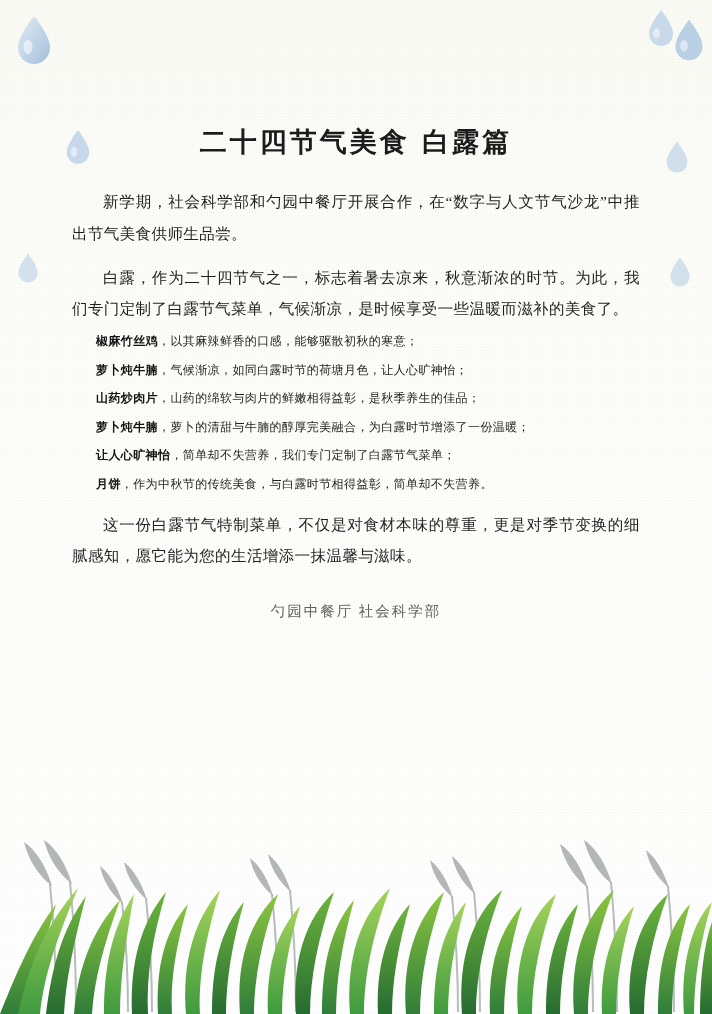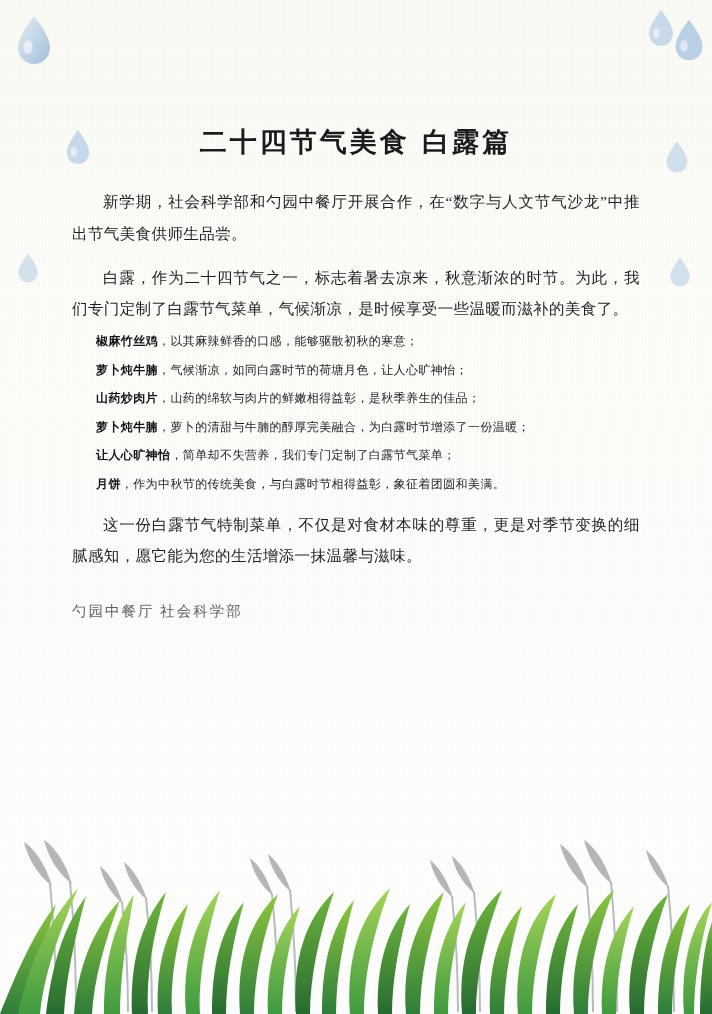--- a/index.html
+++ b/index.html
@@ -95,21 +95,21 @@
   }
   .dish-name {
     font-weight: 700;
     color: #141414;
   }
 
   .para.closing { }
 
   #footer-line {
     margin: 30px 0 0 0;
-    text-align: left;
+    text-align: center;
     font-size: 14.5px;
     color: #5f6360;
     letter-spacing: 2px;
   }
 </style>
 </head>
 <body>
 
 <div id="page">
 
@@ -191,21 +191,21 @@
     <p class="dish-para">
       <span class="dish-name">萝卜炖牛腩</span><span>，萝卜的清甜与牛腩的醇厚完美融合，为白露时节增添了一份温暖；</span>
     </p>
 
 
     <p class="dish-para">
       <span class="dish-name">让人心旷神怡</span><span>，简单却不失营养，我们专门定制了白露节气菜单；</span>
     </p>
 
     <p class="dish-para">
-      <span class="dish-name">月饼</span><span>，作为中秋节的传统美食，与白露时节相得益彰，象征着团圆和美满。</span>
+      <span class="dish-name">月饼</span><span>，作为中秋节的传统美食，与白露时节相得益彰，简单却不失营养。</span>
     </p>
 
     <p class="para closing">这一份白露节气特制菜单，不仅是对食材本味的尊重，更是对季节变换的细腻感知，愿它能为您的生活增添一抹温馨与滋味。</p>
 
     <p id="footer-line">勺园中餐厅  社会科学部</p>
 
   </div>
 
   <svg id="grass" viewBox="0 0 712 260" preserveAspectRatio="none">
     <defs>

